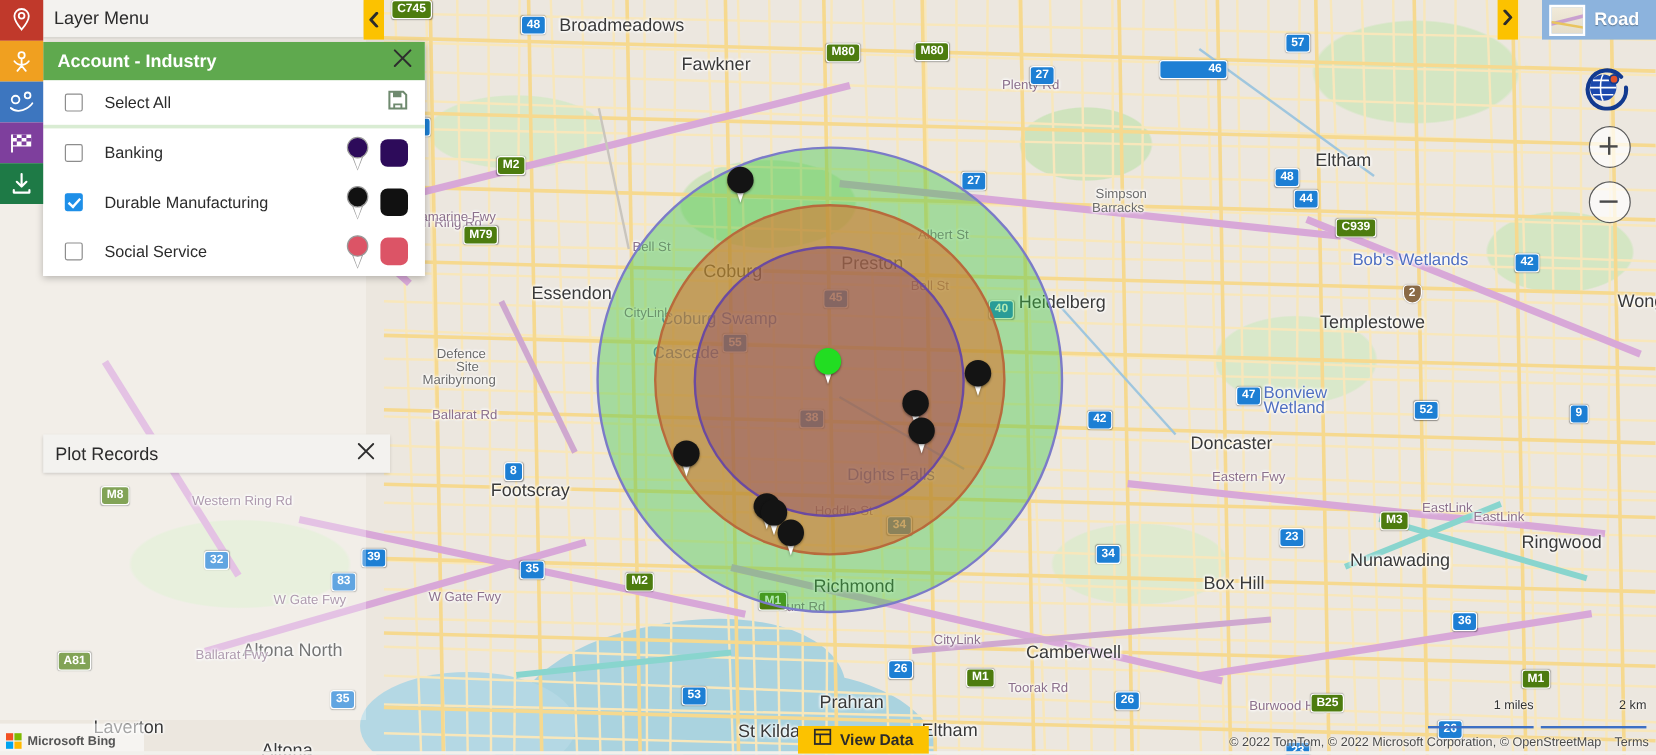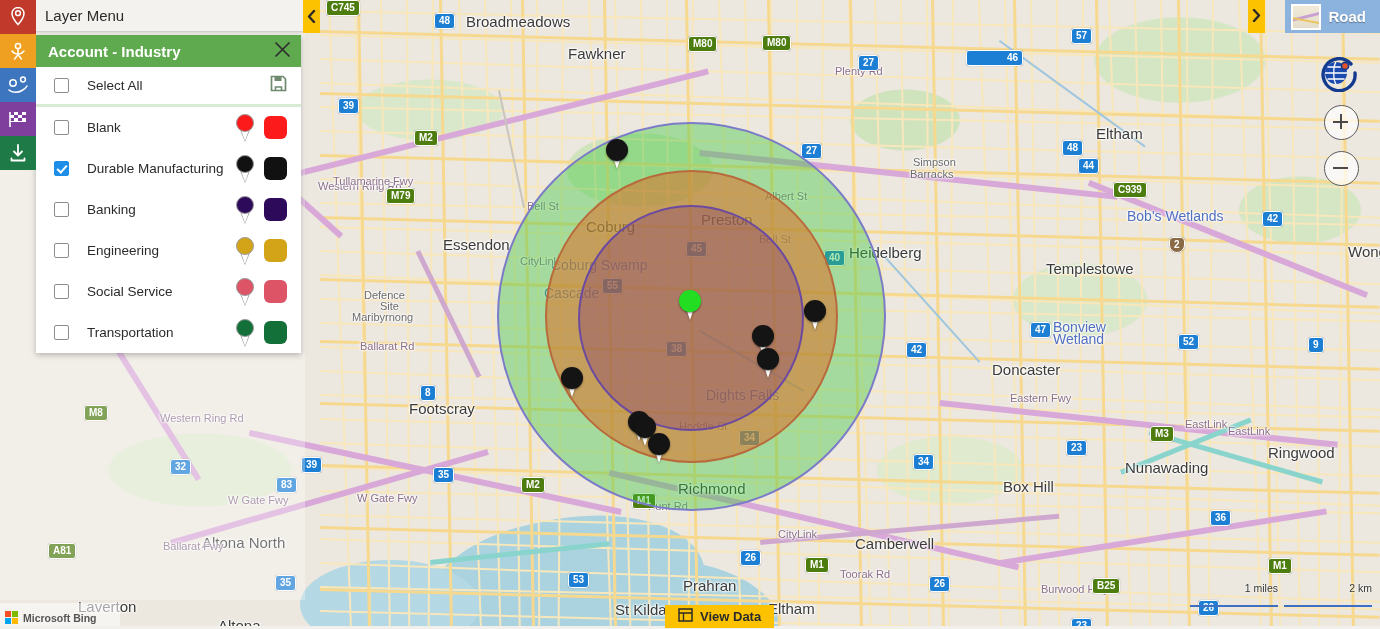--- a/index.html
+++ b/index.html
@@ -83,21 +83,21 @@
   .layer-menu-bar{position:absolute;left:36px;top:0;width:267px;height:31px;
     background:#f3f2ef;display:flex;align-items:center;z-index:30;
     box-shadow:0 1px 2px rgba(0,0,0,.18);}
   .layer-menu-bar span{font-size:15px;color:#2b2b2b;padding-left:9px;}
 
   .collapse-tab{position:absolute;left:303px;top:0;width:17px;height:33px;
     background:#fcc200;display:flex;align-items:center;justify-content:center;
     z-index:35;cursor:pointer;}
   .collapse-tab svg{display:block;}
 
-  .card{position:absolute;left:36px;top:35px;width:265px;z-index:30;
+  .card{position:absolute;left:36px;top:35px;width:318px;z-index:30;
     box-shadow:0 2px 6px rgba(0,0,0,.25);background:#fff;}
   .card-head{height:32px;background:#5fa94e;display:flex;align-items:center;
     justify-content:space-between;padding:0 10px 0 12px;}
   .card-head .title{color:#fff;font-size:15px;font-weight:bold;}
   .card-head .x{cursor:pointer;}
 
   .card-body{background:#fff;}
   .row{height:41px;display:flex;align-items:center;padding:0 14px 0 18px;}
   .row.selectall{height:37px;border-bottom:3px solid #d9ecd3;}
   .cb{width:13px;height:13px;border:1px solid #8d8d8d;background:#fff;border-radius:2px;
@@ -299,21 +299,21 @@
         <div class="rd riv" style="left: 700px; top: 330px; width: 120px; transform: rotate(30deg);"></div>
       </div>
     <div id="map-labels">
         <div class="lbl big" style="left: 466px; top: 13px;">Broadmeadows</div>
         <div class="lbl big" style="left: 568px; top: 45px;">Fawkner</div>
         <div class="lbl big" style="left: 443px; top: 236px;">Essendon</div>
         <div class="lbl big" style="left: 586px; top: 218px;">Coburg</div>
         <div class="lbl big" style="left: 701px; top: 211px;">Preston</div>
         <div class="lbl big" style="left: 849px; top: 244px;">Heidelberg</div>
         <div class="lbl big" style="left: 1096px; top: 125px;">Eltham</div>
-        <div class="lbl big" style="left: 1046px; top: 260px;">Templestowe</div>
+        <div class="lbl big" style="left: 1100px; top: 260px;">Templestowe</div>
         <div class="lbl big" style="left: 992px; top: 361px;">Doncaster</div>
         <div class="lbl big" style="left: 1125px; top: 459px;">Nunawading</div>
         <div class="lbl big" style="left: 1268px; top: 444px;">Ringwood</div>
         <div class="lbl big" style="left: 1003px; top: 478px;">Box Hill</div>
         <div class="lbl big" style="left: 409px; top: 400px;">Footscray</div>
         <div class="lbl big" style="left: 678px; top: 480px;">Richmond</div>
         <div class="lbl big" style="left: 855px; top: 535px;">Camberwell</div>
         <div class="lbl big" style="left: 683px; top: 577px;">Prahran</div>
         <div class="lbl big" style="left: 768px; top: 600px;">Eltham</div>
         <div class="lbl big" style="left: 615px; top: 601px;">St Kilda</div>
@@ -521,94 +521,66 @@
           <svg width="17" height="17" viewBox="0 0 17 17">
               <path d="M1.5 1.5h11.5L15.5 4v11.5h-14z" fill="none" stroke="#6f8a6f" stroke-width="1.7"></path>
               <path d="M4.5 1.5h7v4.5h-7z" fill="#6f8a6f"></path>
               <path d="M5.5 15.5v-3.5h6v3.5" fill="none" stroke="#6f8a6f" stroke-width="1.6"></path>
             </svg>
         </div>
       </div>
       <div id="layer-rows">
           <div class="row">
             <div class="cb"></div>
-            <div class="lab">Blank</div>
+            <div class="lab">Banking</div>
             <div class="swatches">
               <div class="mini-pin">
                 <div class="mt-o"></div>
                 <div class="mt"></div>
-                <div class="mh" style="background:#fd1a1a"></div>
+                <div class="mh" style="background:#2d0b5a"></div>
               </div>
-              <div class="chip" style="background:#fd1a1a"></div>
+              <div class="chip" style="background:#2d0b5a"></div>
             </div>
           </div>
           <div class="row">
             <div class="cb on"></div>
             <div class="lab">Durable Manufacturing</div>
             <div class="swatches">
               <div class="mini-pin">
                 <div class="mt-o"></div>
                 <div class="mt"></div>
                 <div class="mh" style="background:#111111"></div>
               </div>
               <div class="chip" style="background:#111111"></div>
             </div>
           </div>
           <div class="row">
             <div class="cb"></div>
-            <div class="lab">Banking</div>
-            <div class="swatches">
-              <div class="mini-pin">
-                <div class="mt-o"></div>
-                <div class="mt"></div>
-                <div class="mh" style="background:#2d0b5a"></div>
-              </div>
-              <div class="chip" style="background:#2d0b5a"></div>
-            </div>
-          </div>
-          <div class="row">
-            <div class="cb"></div>
-            <div class="lab">Engineering</div>
-            <div class="swatches">
-              <div class="mini-pin">
-                <div class="mt-o"></div>
-                <div class="mt"></div>
-                <div class="mh" style="background:#d4a418"></div>
-              </div>
-              <div class="chip" style="background:#d4a418"></div>
-            </div>
-          </div>
-          <div class="row">
-            <div class="cb"></div>
             <div class="lab">Social Service</div>
             <div class="swatches">
               <div class="mini-pin">
                 <div class="mt-o"></div>
                 <div class="mt"></div>
                 <div class="mh" style="background:#dc5466"></div>
               </div>
               <div class="chip" style="background:#dc5466"></div>
             </div>
           </div>
-          <div class="row">
-            <div class="cb"></div>
-            <div class="lab">Transportation</div>
-            <div class="swatches">
-              <div class="mini-pin">
-                <div class="mt-o"></div>
-                <div class="mt"></div>
-                <div class="mh" style="background:#127038"></div>
-              </div>
-              <div class="chip" style="background:#127038"></div>
-            </div>
-          </div>
-        </div>
-    </div>
-  </div>
-
+        </div>
+    </div>
+  </div>
+
+  <div class="plot-bar">
+    <span>Plot Records</span>
+    <span>
+      <svg width="16" height="16" viewBox="0 0 16 16">
+          <path d="M2 2l12 12M14 2L2 14" stroke="#2e2e2e" stroke-width="1.6" stroke-linecap="round"></path>
+        </svg>
+    </span>
+  </div>
 
   <div class="mt-tab">
     <span>
       <svg width="9" height="13" viewBox="0 0 9 13">
           <path d="M2 1l5 5.5L2 12" fill="none" stroke="#2b2b2b" stroke-width="2.4" stroke-linecap="round" stroke-linejoin="round"></path>
         </svg>
     </span>
   </div>
   <div class="map-type">
     <div class="thumb"></div>
@@ -651,14 +623,18 @@
   <div class="scalebar">
     <div class="sbseg">
       <span class="t">1 miles</span>
     </div>
     <div class="sbseg">
       <span class="t">2 km</span>
     </div>
   </div>
 
   <div class="bottom-strip"></div>
+  <div class="attrib">
+    <span>© 2022 TomTom, © 2022 Microsoft Corporation, © OpenStreetMap</span>
+    <span class="terms">Terms</span>
+  </div>
 
 </div>
 
 </body></html>

